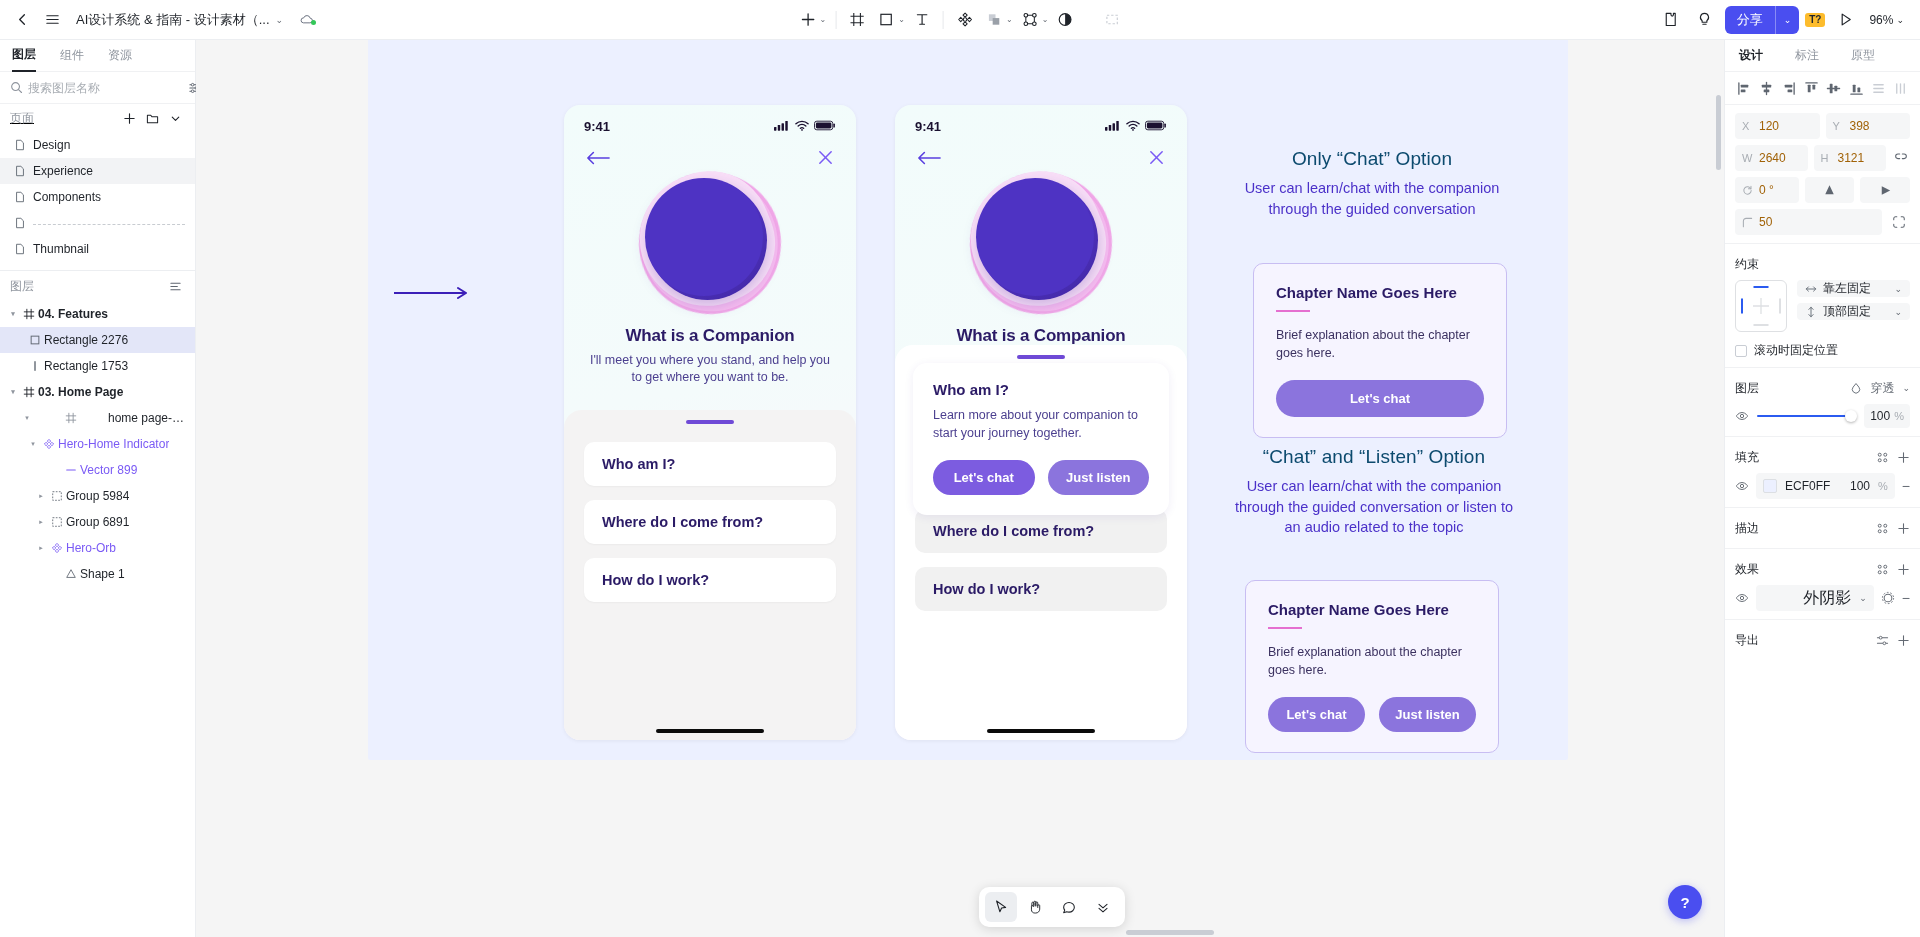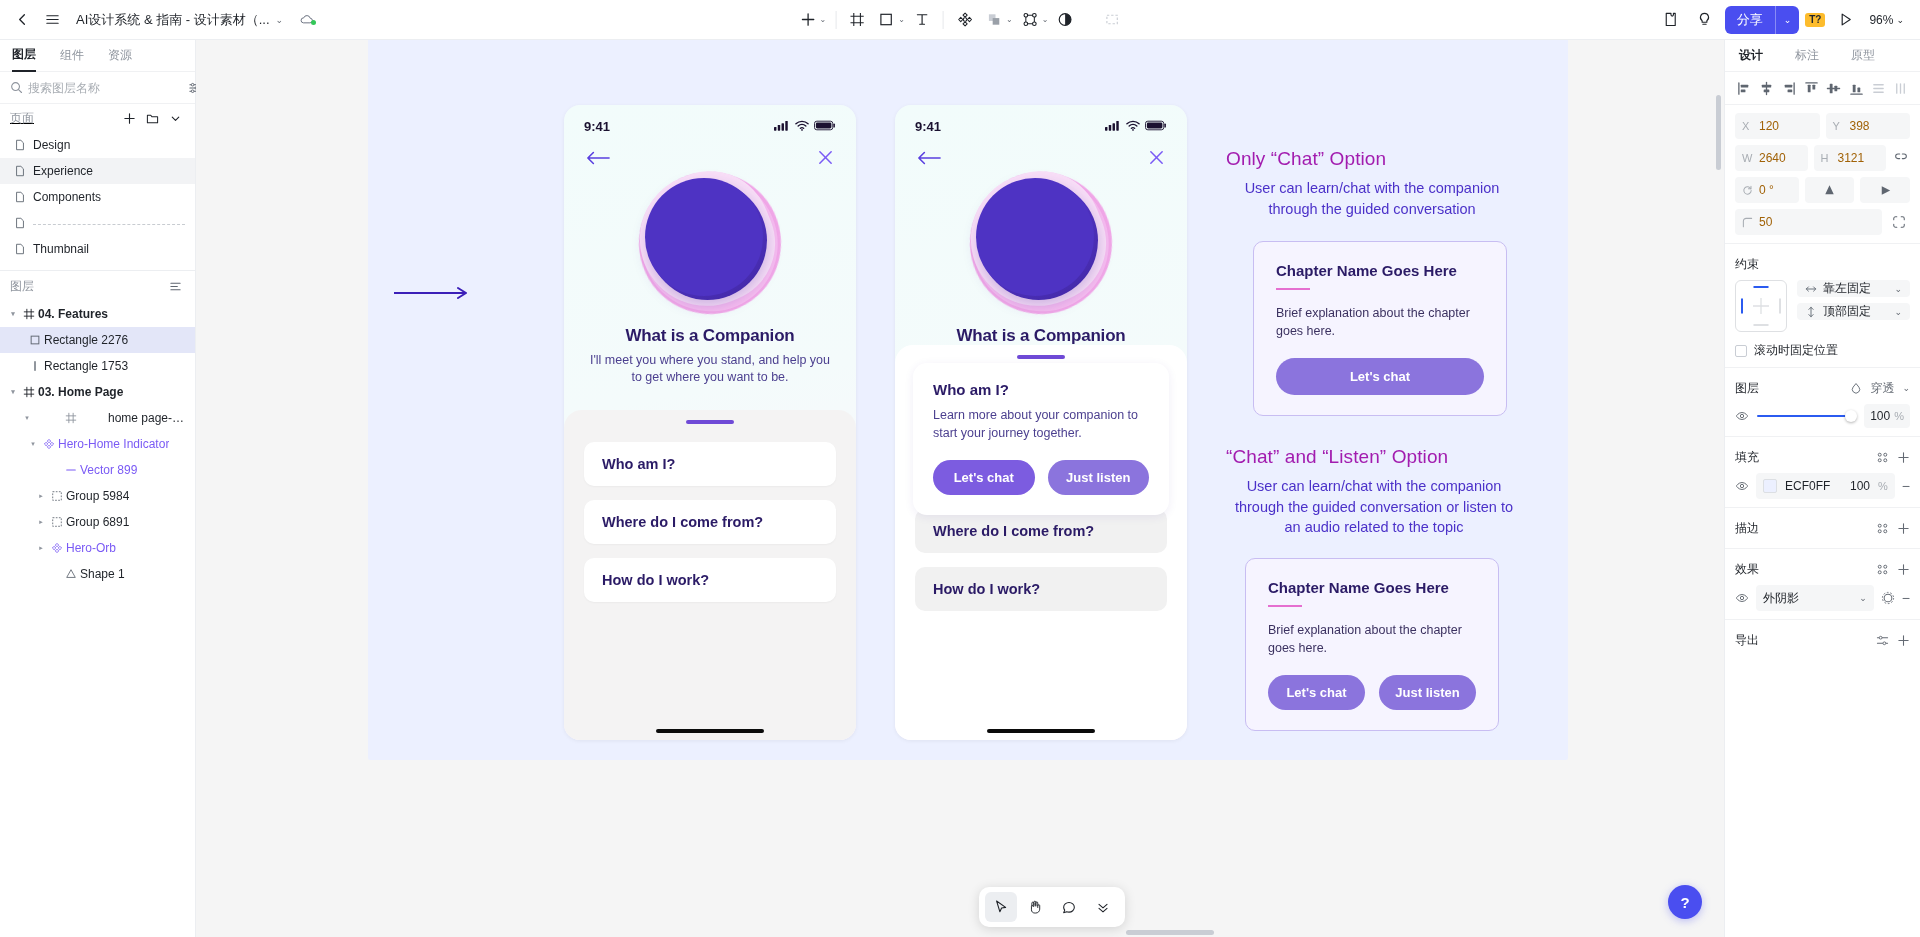--- a/index.html
+++ b/index.html
@@ -178,26 +178,26 @@
   .who-btns { display: flex; gap: 13px; margin-top: 18px; }
   .pill {
     flex: 1; text-align: center; border-radius: 22px; padding: 10px 0;
     font-size: 13px; font-weight: 700; color: #fff; cursor: pointer;
   }
   .pill-a { background: #7c5ce0; }
   .pill-b { background: #8b74dd; }
 
   
   .anno { position: absolute; color: #4b31c9; }
-  .anno-h { font-size: 19px; font-weight: 400; color: #a21caf; letter-spacing: .1px; }
+  .anno-h { font-size: 19px; font-weight: 400; text-align: center; color: #0c4a6e; letter-spacing: .1px; }
   .anno-p { font-size: 14.5px; text-align: center; color: #4b31c9; line-height: 1.42; margin-top: 8px; }
 
   .chapter-card {
     position: absolute; background: #f6f4ff; border: 1px solid #c8bdf2;
-    border-radius: 10px; padding: 20px 22px;
+    border-radius: 10px; padding: 20px 22px; margin-top: 22px;
   }
   .ch-t { font-size: 15px; font-weight: 700; color: #2b1b66; }
   .ch-rule { width: 34px; height: 2px; background: #e56fd0; margin: 9px 0 14px 0; }
   .ch-p { font-size: 12.5px; color: #3b3160; line-height: 1.45; }
   .ch-btn {
     margin-top: 18px; background: #8b74dd; color: #fff; border-radius: 22px;
     text-align: center; padding: 11px 0; font-size: 13px; font-weight: 700; cursor: pointer;
   }
   .ch-btns { display: flex; gap: 14px; margin-top: 18px; }
 
@@ -1067,21 +1067,21 @@
           </span>
         </div>
         <div class="fill-row">
           <span class="eye">
               <svg width="14" height="14" viewBox="0 0 16 16" fill="none">
                 <path d="M1.5 8S4 4 8 4s6.5 4 6.5 4-2.5 4-6.5 4-6.5-4-6.5-4z" stroke="#646a73" stroke-width="1.1"></path>
                 <circle cx="8" cy="8" r="1.9" stroke="#646a73" stroke-width="1.1"></circle>
               </svg>
             </span>
           <span class="fill-chip">
-            <span style="flex:1;font-size:12px;">外阴影</span>
+            <span style="flex:1;font-size:16px;text-align:right;">外阴影</span>
             <span style="font-size:9px;color:#646a73;">⌄</span>
           </span>
           <span style="display:flex;cursor:pointer;color:#646a73;">
             <svg width="14" height="14" viewBox="0 0 16 16" fill="none">
                 <circle cx="8" cy="8" r="4.4" stroke="#646a73" stroke-width="1.15"></circle>
                 <circle cx="8" cy="8" r="6.4" stroke="#646a73" stroke-width="1.05" stroke-dasharray="2 2"></circle>
               </svg>
           </span>
           <span class="minus">−</span>
         </div>

